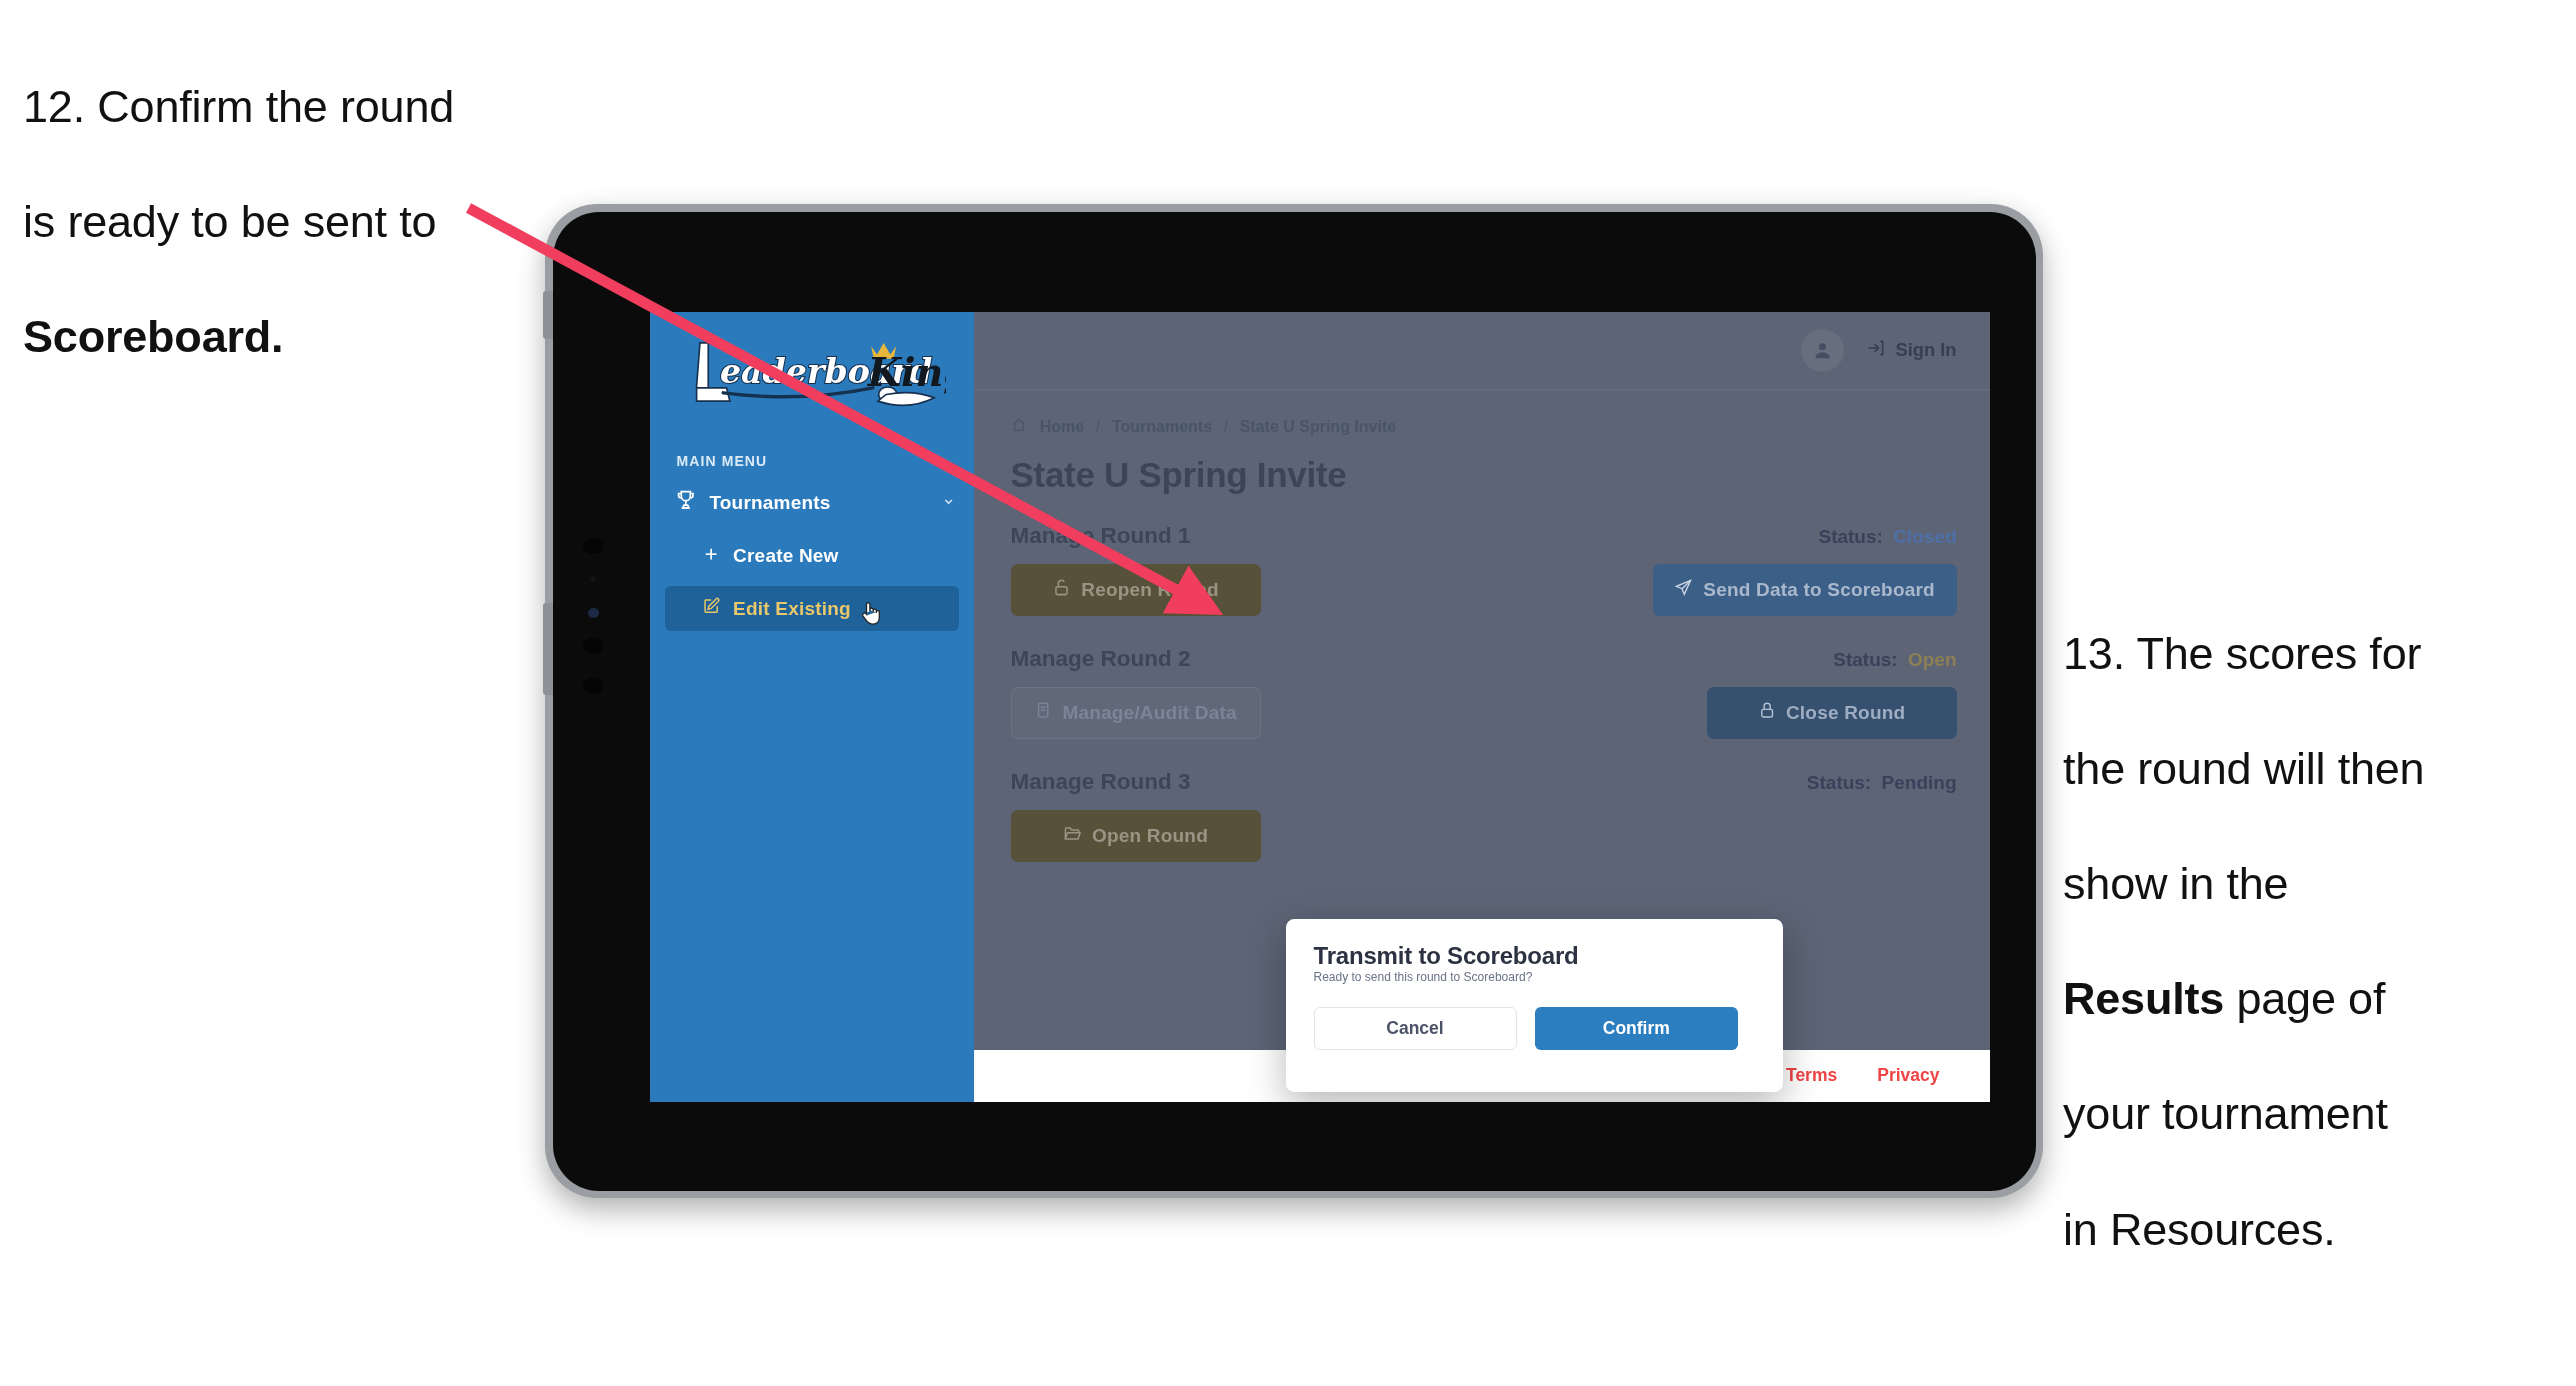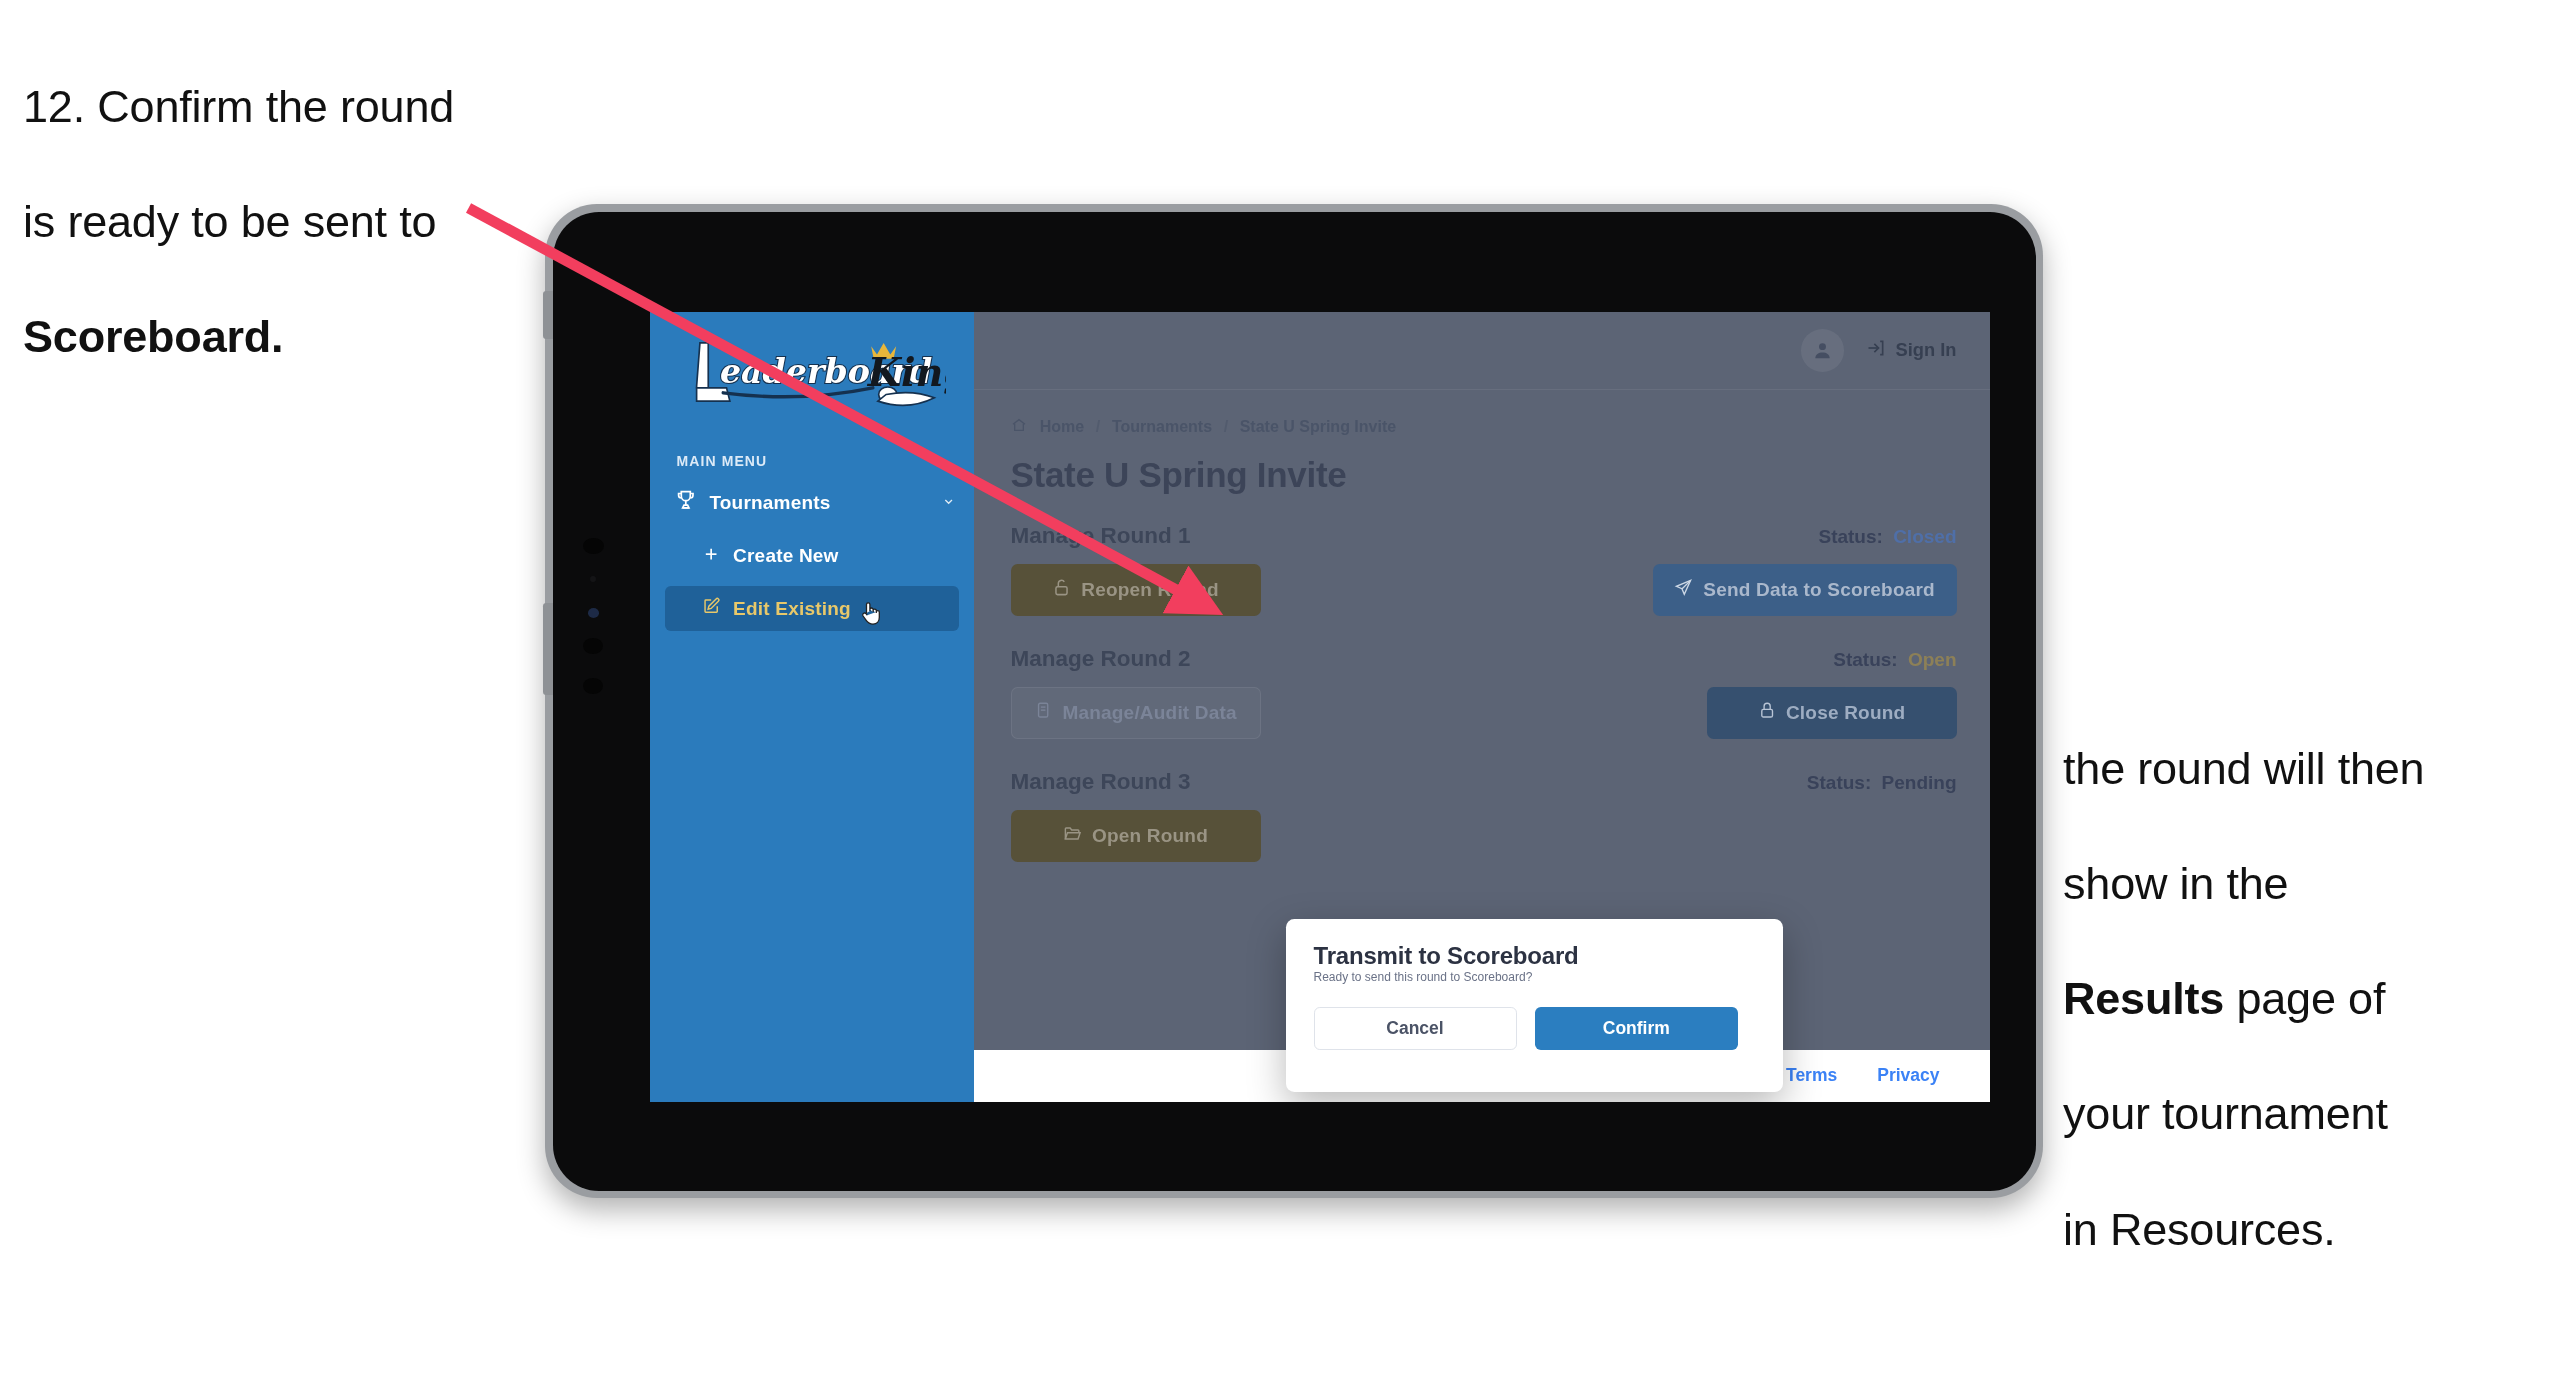--- a/index.html
+++ b/index.html
@@ -161,21 +161,21 @@
 
   #footer {
     height: 52px; flex: 0 0 52px;
     background: #ffffff;
     display: flex; align-items: center; justify-content: flex-end;
     gap: 40px; padding-right: 50px;
   }
   #footer a {
     color: #7c879e; font-size: 17.5px; font-weight: 700; text-decoration: none;
   }
-  #footer a.dim { color: #3b82f6; }
+  #footer a.dim { color: #ef4444; }
 
   
   #modal {
     position: absolute;
     left: 636px; top: 607px;
     width: 497px; height: 173px;
     background: #ffffff;
     border-radius: 8.3px;
     box-shadow: 0 13.3px 38px rgba(0,0,0,.28);
     padding: 23px 28px;
@@ -201,21 +201,21 @@
 
 <div id="stage">
 
   <div class="callout" id="callout-left">
     <span>12. Confirm the round</span><br>
     <span>is ready to be sent to</span><br>
     <b>Scoreboard.</b>
   </div>
 
   <div class="callout" id="callout-right">
-    <br>
+    <span>13. The scores for</span><br>
     <span>the round will then</span><br>
     <span>show in the</span><br>
     <b>Results</b><span> page of</span><br>
     <span>your tournament</span><br>
     <span>in Resources.</span>
   </div>
 
   <div id="tablet">
     <div id="tablet-inner">
 

